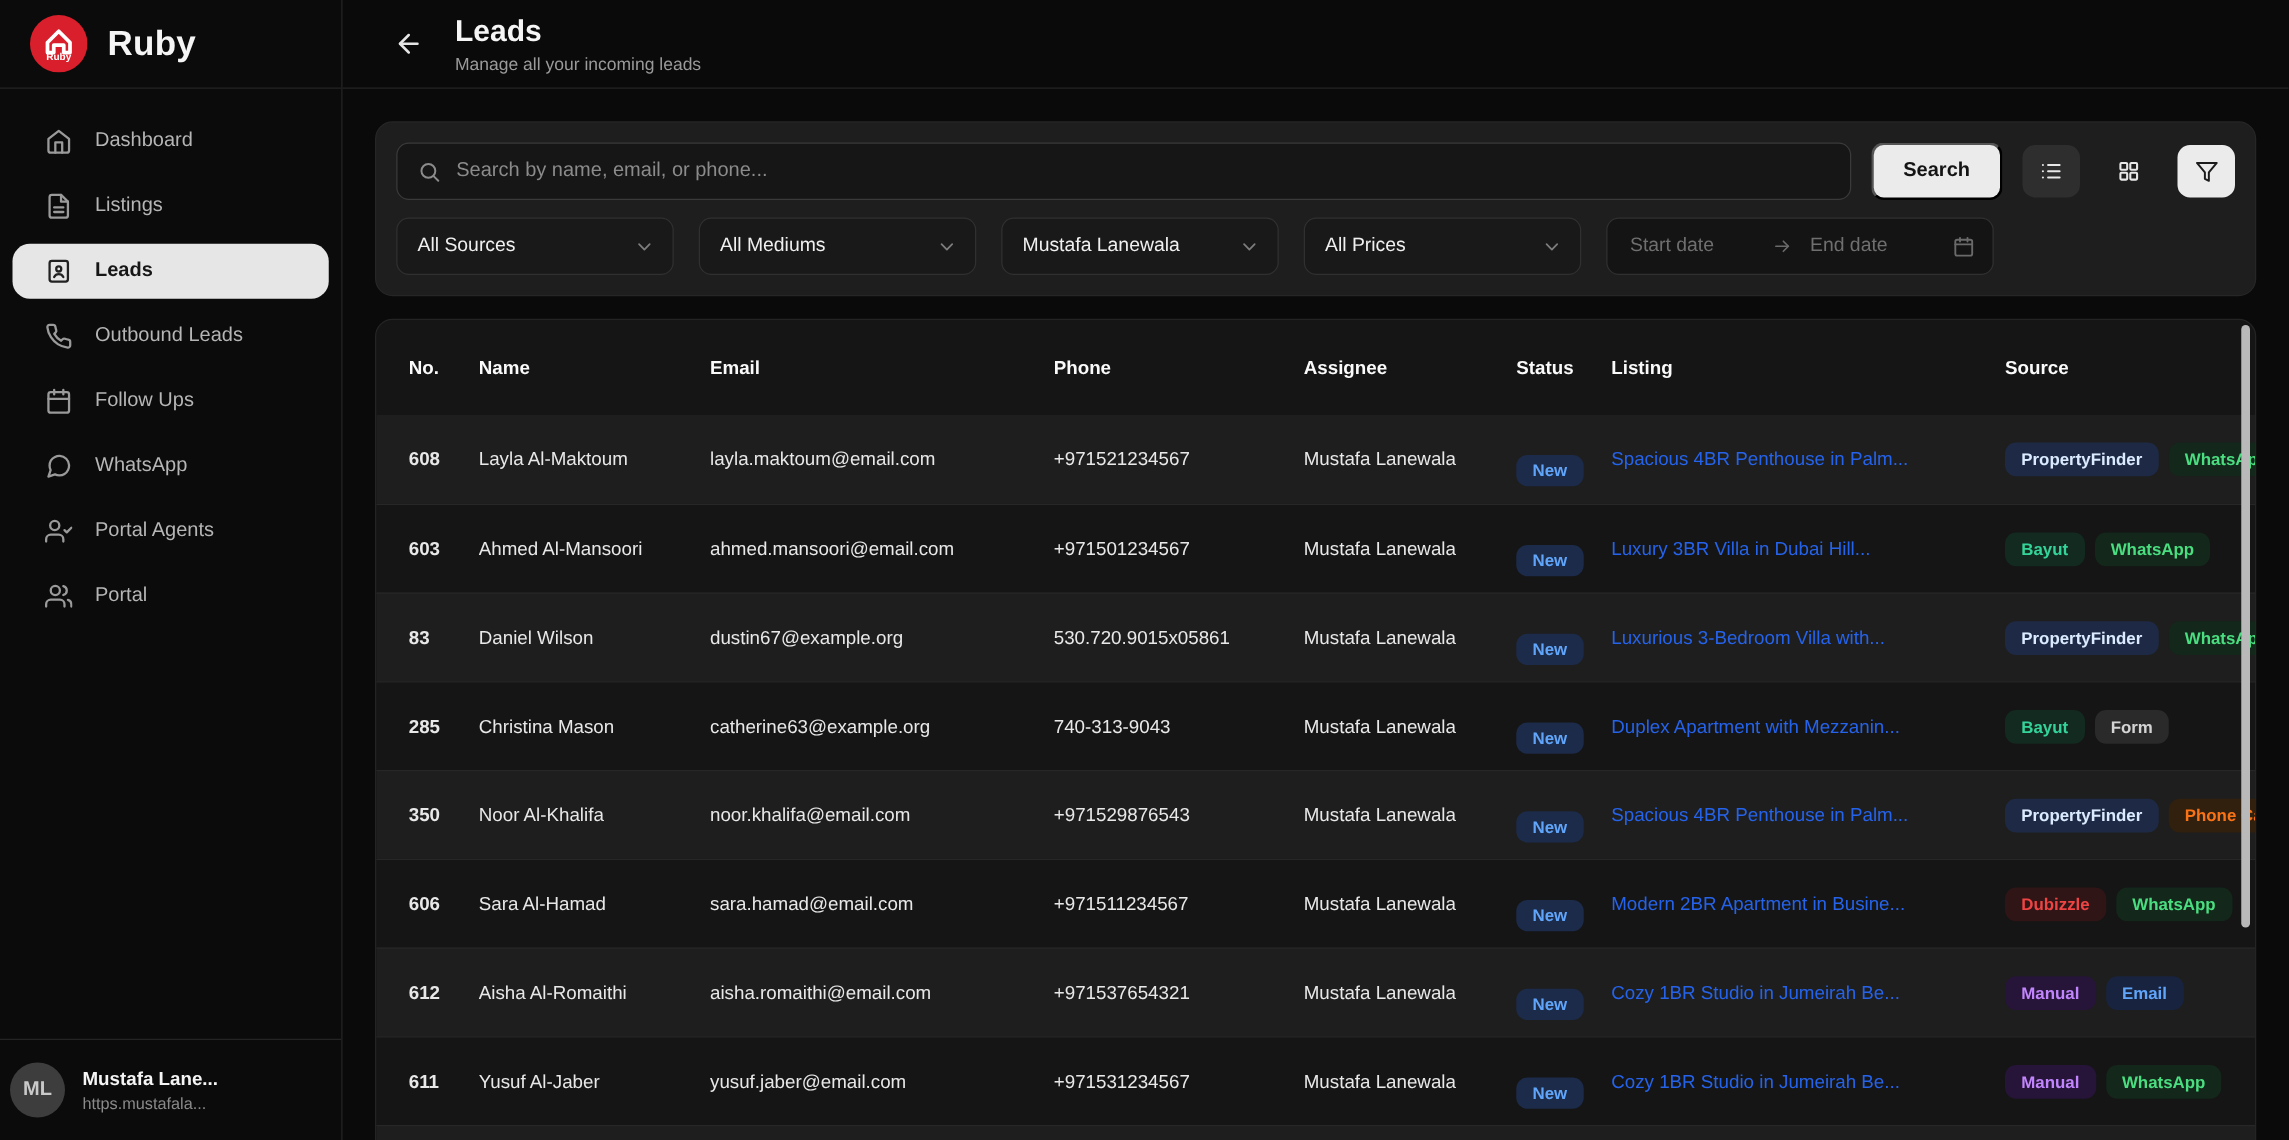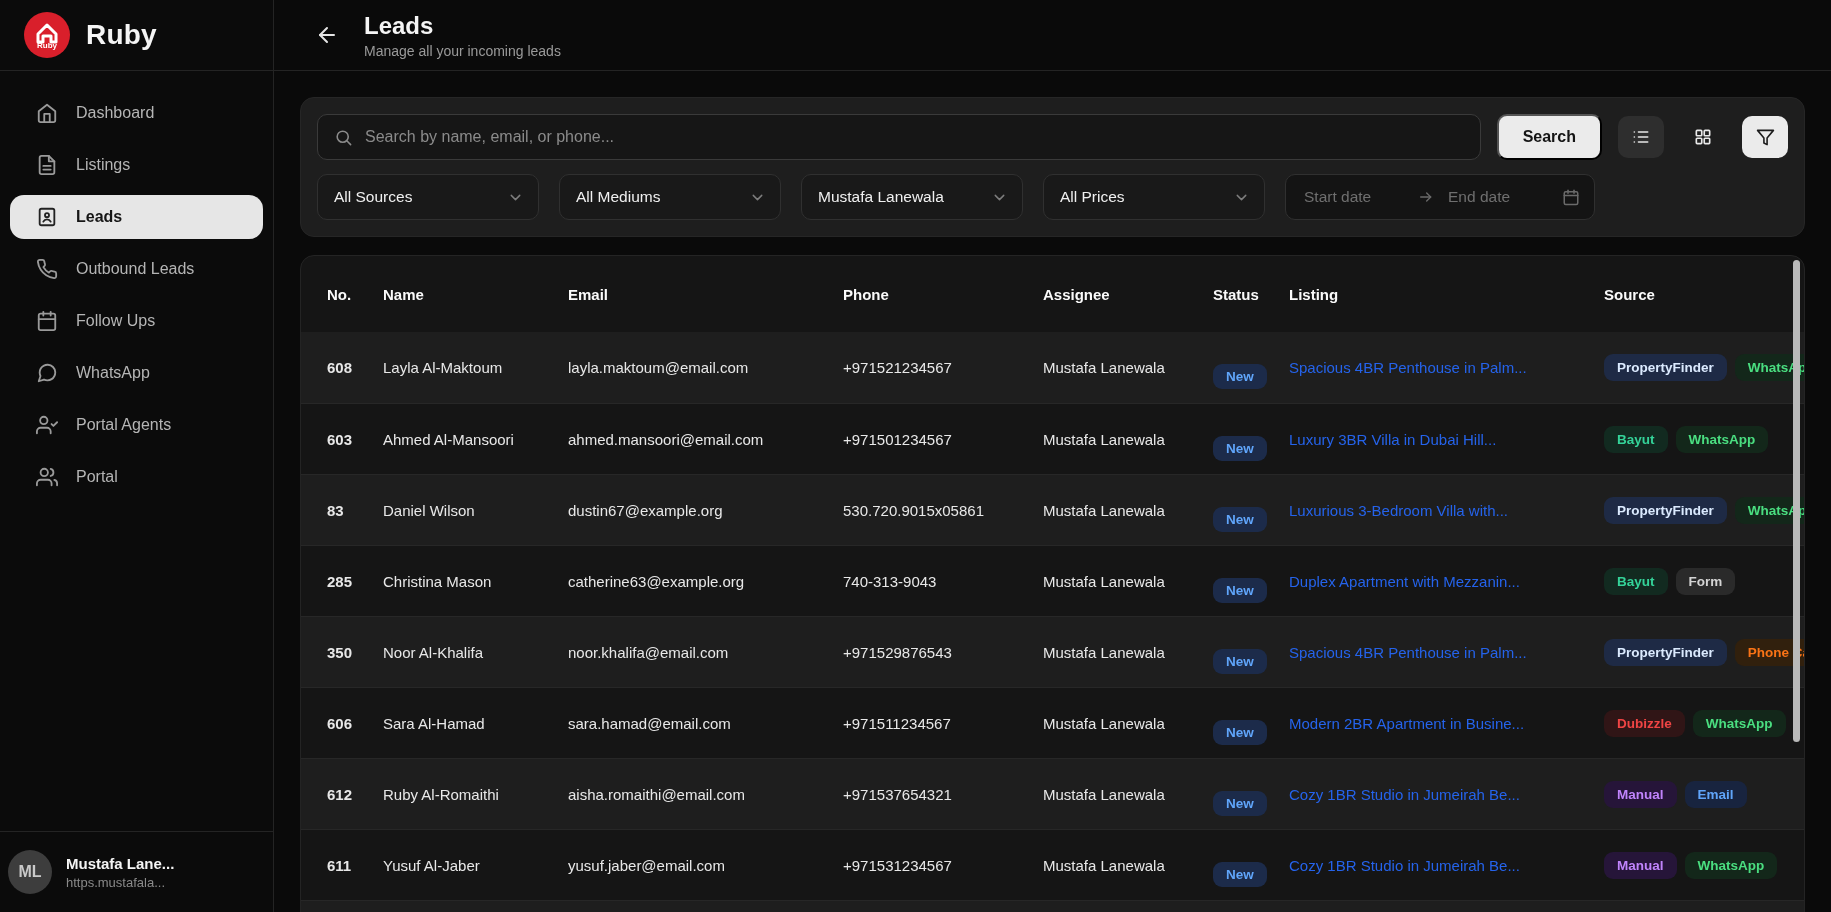--- a/index.html
+++ b/index.html
@@ -424,21 +424,21 @@
               <span>
                 <a class="listing-link">Modern 2BR Apartment in Busine...</a>
               </span>
               <span class="src-cell">
                 <span class="src-badge v-red">Dubizzle</span>
                 <span class="src-badge v-green">WhatsApp</span>
               </span>
             </div>
             <div class="t-row t-body-row stripe-light">
               <span class="cell cell-no">612</span>
-              <span class="cell ">Ruby Al-Romaithi</span>
+              <span class="cell ">Aisha Al-Romaithi</span>
               <span class="cell ">aisha.romaithi@email.com</span>
               <span class="cell ">+971537654321</span>
               <span class="cell ">Mustafa Lanewala</span>
               <span><span class="badge-new">New</span></span>
               <span>
                 <a class="listing-link">Cozy 1BR Studio in Jumeirah Be...</a>
               </span>
               <span class="src-cell">
                 <span class="src-badge v-purple">Manual</span>
                 <span class="src-badge v-indigo">Email</span>

